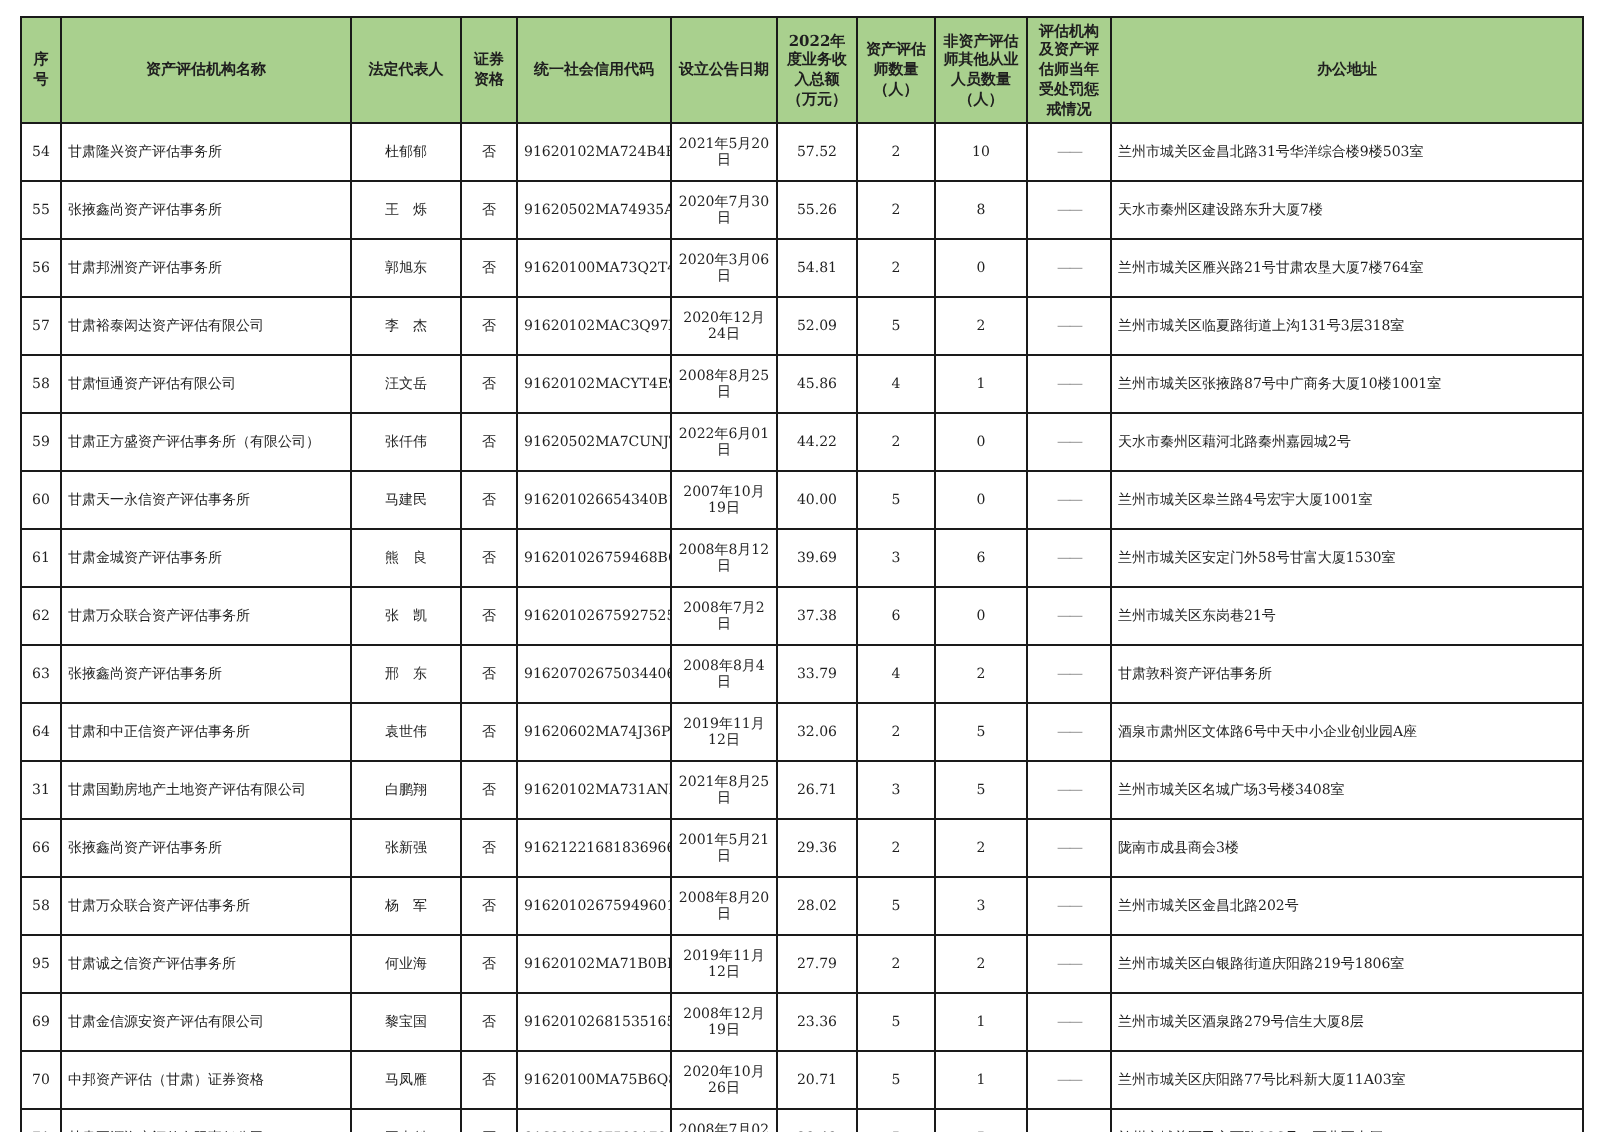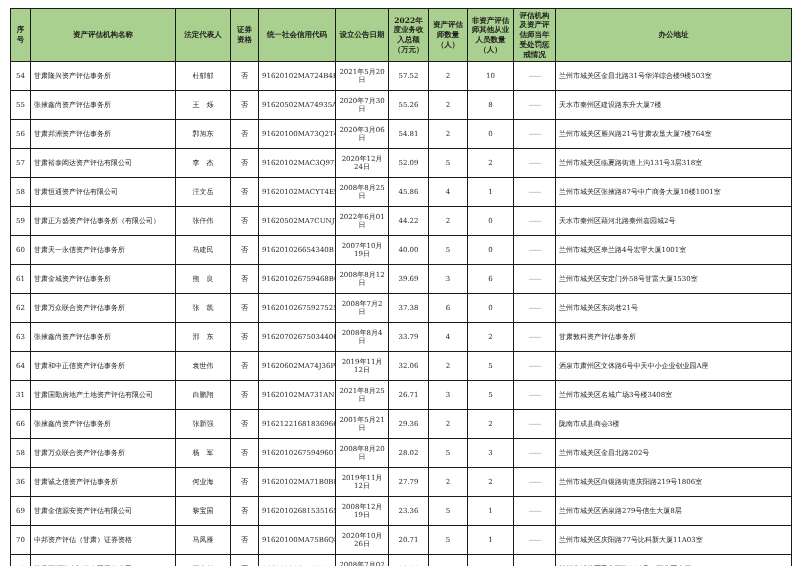--- a/index.html
+++ b/index.html
@@ -270,21 +270,21 @@
           <td class="col-sec">否</td>
           <td class="col-code">916201026759496014</td>
           <td class="col-date">2008年8月20日</td>
           <td class="col-income">28.02</td>
           <td class="col-appr">5</td>
           <td class="col-nonappr">3</td>
           <td class="col-punish">——</td>
           <td class="col-addr">兰州市城关区金昌北路202号</td>
         </tr>
         <tr>
-          <td class="col-no">36</td>
+          <td class="col-no">95</td>
           <td class="col-name">甘肃诚之信资产评估事务所</td>
           <td class="col-rep">何业海</td>
           <td class="col-sec">否</td>
           <td class="col-code">91620102MA71B0BF46</td>
           <td class="col-date">2019年11月12日</td>
           <td class="col-income">27.79</td>
           <td class="col-appr">2</td>
           <td class="col-nonappr">2</td>
           <td class="col-punish">——</td>
           <td class="col-addr">兰州市城关区白银路街道庆阳路219号1806室</td>

